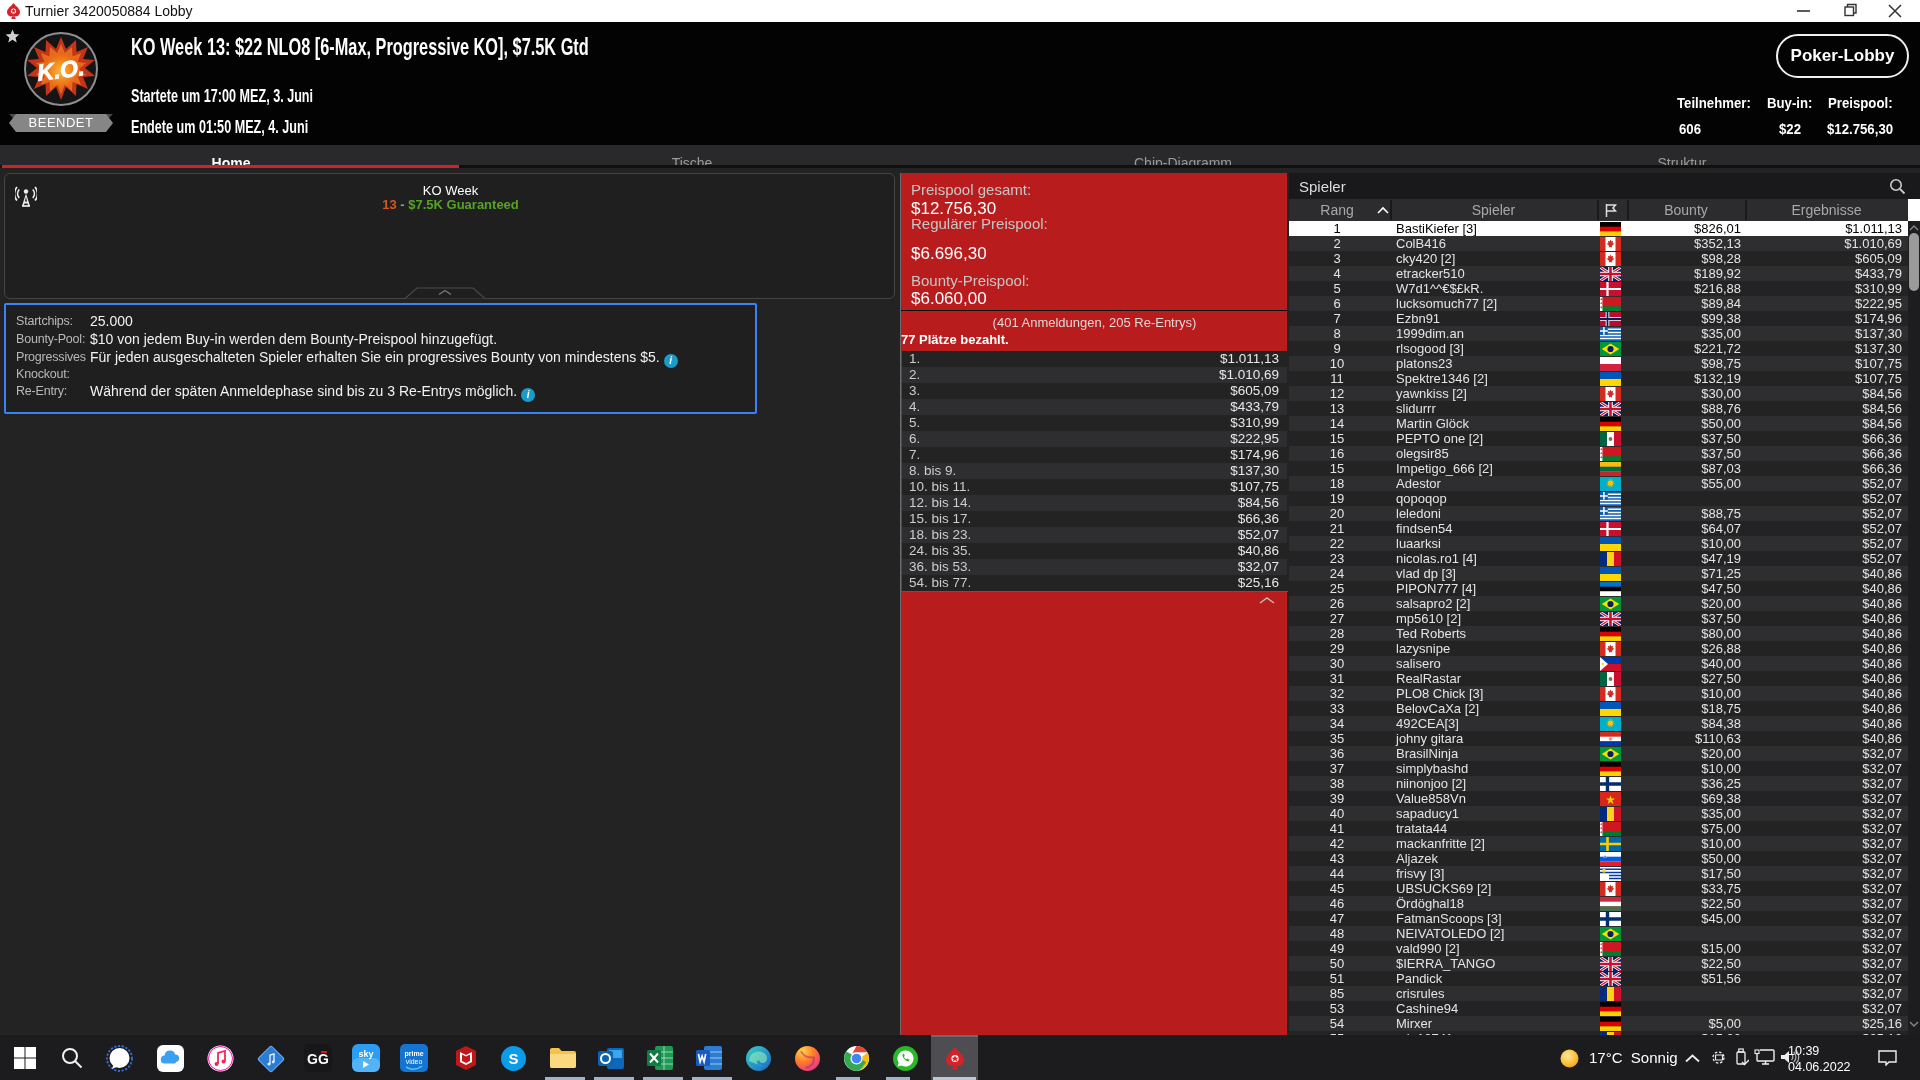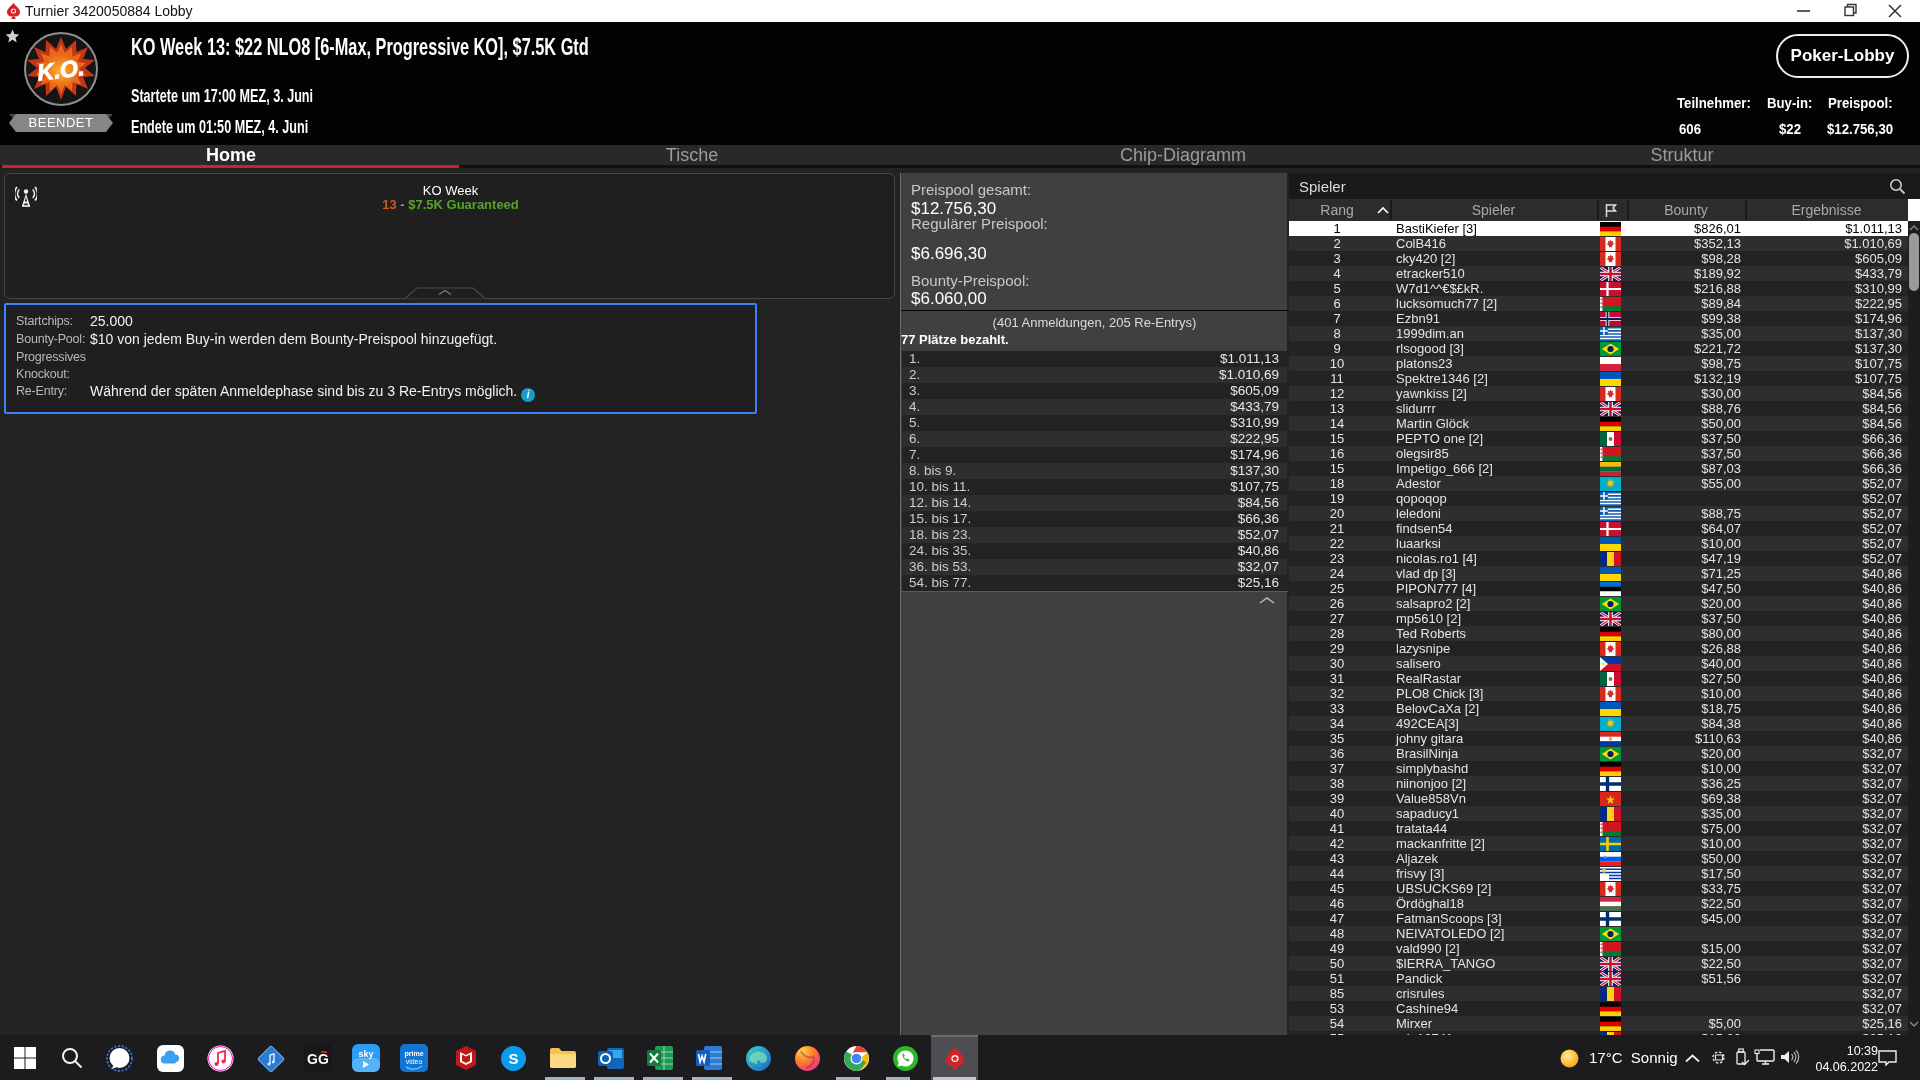--- a/index.html
+++ b/index.html
@@ -21,42 +21,42 @@
 #nb2{left:105px;top:92px;width:8px;height:8px;background:#4a4a4a;clip-path:polygon(0 0,100% 0,0 100%)}
 #htitle{left:131px;top:11px;font-size:24px;font-weight:bold;color:#fff;transform:scaleX(.68);transform-origin:left;white-space:nowrap}
 #hstart{left:131px;top:64px;font-size:18px;font-weight:bold;color:#fff;transform:scaleX(.70);transform-origin:left;white-space:nowrap}
 #hend{left:131px;top:95px;font-size:18px;font-weight:bold;color:#fff;transform:scaleX(.70);transform-origin:left;white-space:nowrap}
 #plobby{left:1776px;top:12px;width:133px;height:44px;border:2px solid #f0f0f0;border-radius:22px;color:#fff;font-size:17px;font-weight:bold;text-align:center;line-height:40px}
 .statlab{top:72px;font-size:15px;font-weight:bold;color:#fff;transform:scaleX(.88);transform-origin:left}
 .statval{top:98px;font-size:15px;font-weight:bold;color:#fff;transform:scaleX(.88);transform-origin:left}
 
 
 #tabbar{left:0;top:145px;width:1920px;height:20px;background:#29292b}
-.tab{position:absolute;top:0;height:15px;line-height:20px;font-size:18px;color:#9b9b9b;transform:translateX(-50%)}
+.tab{position:absolute;top:8px;height:15px;line-height:20px;font-size:14px;color:#9b9b9b;transform:translateX(-50%)}
 .tab.on{color:#fff;font-weight:bold}
 #tabline{left:0;top:165px;width:1920px;height:3px;background:#101010}
 #tabred{left:2px;top:165px;width:457px;height:3px;background:#c9242c}
 
 
 #content{left:0;top:168px;width:1920px;height:867px;background:#232323}
 
 
 #panel1{left:4px;top:5px;width:891px;height:126px;border:1px solid #454545;border-radius:6px;background:#1f1f1f}
 #p1t1{left:0;top:9px;width:891px;text-align:center;font-size:13px;font-weight:normal;color:#fff}
 #p1t2{left:0;top:23px;width:891px;text-align:center;font-size:13px;font-weight:bold}
 #handle{left:405px;top:119px;width:80px;height:12px}
 
 
 #panel2{left:4px;top:135px;width:753px;height:111px;border:2px solid #3b82f6;border-radius:2px;background:#1f1f1f}
 .dlab{position:absolute;left:10px;font-size:12.5px;color:#b9b9b9;letter-spacing:-0.2px}
 .dval{position:absolute;left:84px;font-size:14px;color:#f2f2f2;white-space:nowrap}
 .info{display:inline-block;width:14px;height:14px;border-radius:50%;background:#1b9cc8;color:#fff;font-size:10px;font-weight:bold;text-align:center;line-height:14px;vertical-align:-2px;margin-left:4px;font-style:italic}
 
 
-#midpanel{left:900px;top:5px;width:387px;height:862px;background:#404040;border-left:1px solid #6a6a6a}
+#midpanel{left:900px;top:5px;width:387px;height:862px;background:#b91c1c;border-left:1px solid #6a6a6a}
 .mlab{position:absolute;left:10px;font-size:15px;color:#c7c7c7}
 .mval{position:absolute;left:10px;font-size:17px;color:#fff}
 #msep1{left:0;top:137px;width:387px;height:1px;background:#060606}
 #manm{left:0;top:142px;width:387px;text-align:center;font-size:13px;color:#dcdcdc}
 #mpl{left:0;top:159px;width:387px;text-align:left;font-size:13px;font-weight:bold;color:#fff}
 #prizes{left:1px;top:178px;width:385px}
 .zrow{position:relative;height:16px;line-height:16px;font-size:13.5px;color:#ccc;padding:0 7px}
 .zrow.odd{background:#232323}
 .zrow.even{background:#2e2e31}
 .zv{position:absolute;right:8px;color:#e8e8e8}
@@ -81,21 +81,21 @@
 .bt{position:absolute;right:167px}
 .rs{position:absolute;right:6px}
 
 #sbar{left:1908px;top:53px;width:12px;height:814px;background:#1d1d1f}
 #sthumb{left:1909px;top:65px;width:10px;height:58px;background:#9a9a9a;border-radius:5px}
 
 
 #taskbar{left:0;top:1035px;width:1920px;height:45px;background:#1c1c1f}
 .runline{position:absolute;top:1077px;height:3px;background:#9fb4c7}
 #pstile{left:931px;top:1035px;width:47px;height:45px;background:#4d4d52;border-top:2px solid #6a6a70}
-#clock{right:42px;top:1043px;width:90px;text-align:right;font-size:12.5px;color:#fff;line-height:16px}
+#clock{right:42px;top:1043px;width:90px;text-align:left;font-size:12.5px;color:#fff;line-height:16px}
 </style></head>
 <body>
 <div id="stage">
 <svg width="0" height="0" style="position:absolute">
       <defs>
 
 <symbol id="f-de" viewBox="0 0 21 14">
           <rect width="21" height="14" fill="#000"></rect>
           <rect y="4.7" width="21" height="4.6" fill="#dd0000"></rect>
           <rect y="9.3" width="21" height="4.7" fill="#ffce00"></rect>
@@ -292,20 +292,21 @@
         <path d="M0 11.5L12 1h56l12 10.5" fill="#1f1f1f" stroke="#4a4a4a" stroke-width="1.2"></path>
         <path d="M34 7.5l6-4 6 4" stroke="#787878" stroke-width="1.4" fill="none"></path>
       </svg>
 
   <div class="abs" id="panel2">
     <div class="dlab" style="top:9px">Startchips:</div>
         <div class="dval" style="top:8px">25.000</div>
     <div class="dlab" style="top:27px">Bounty-Pool:</div>
         <div class="dval" style="top:26px">$10 von jedem Buy-in werden dem Bounty-Preispool hinzugefügt.</div>
     <div class="dlab" style="top:45px">Progressives</div>
+        <div class="dval" style="top:44px">Für jeden ausgeschalteten Spieler erhalten Sie ein progressives Bounty von mindestens $5.<span class="info">i</span></div>
     <div class="dlab" style="top:62px">Knockout:</div>
     <div class="dlab" style="top:79px">Re-Entry:</div>
         <div class="dval" style="top:78px">Während der späten Anmeldephase sind bis zu 3 Re-Entrys möglich.<span class="info">i</span></div>
   </div>
 
   <div class="abs" id="midpanel">
     <div class="mlab" style="top:8px">Preispool gesamt:</div>
     <div class="mval" style="top:26px">$12.756,30</div>
     <div class="mlab" style="top:42px">Regulärer Preispool:</div>
     <div class="mval" style="top:71px">$6.696,30</div>

